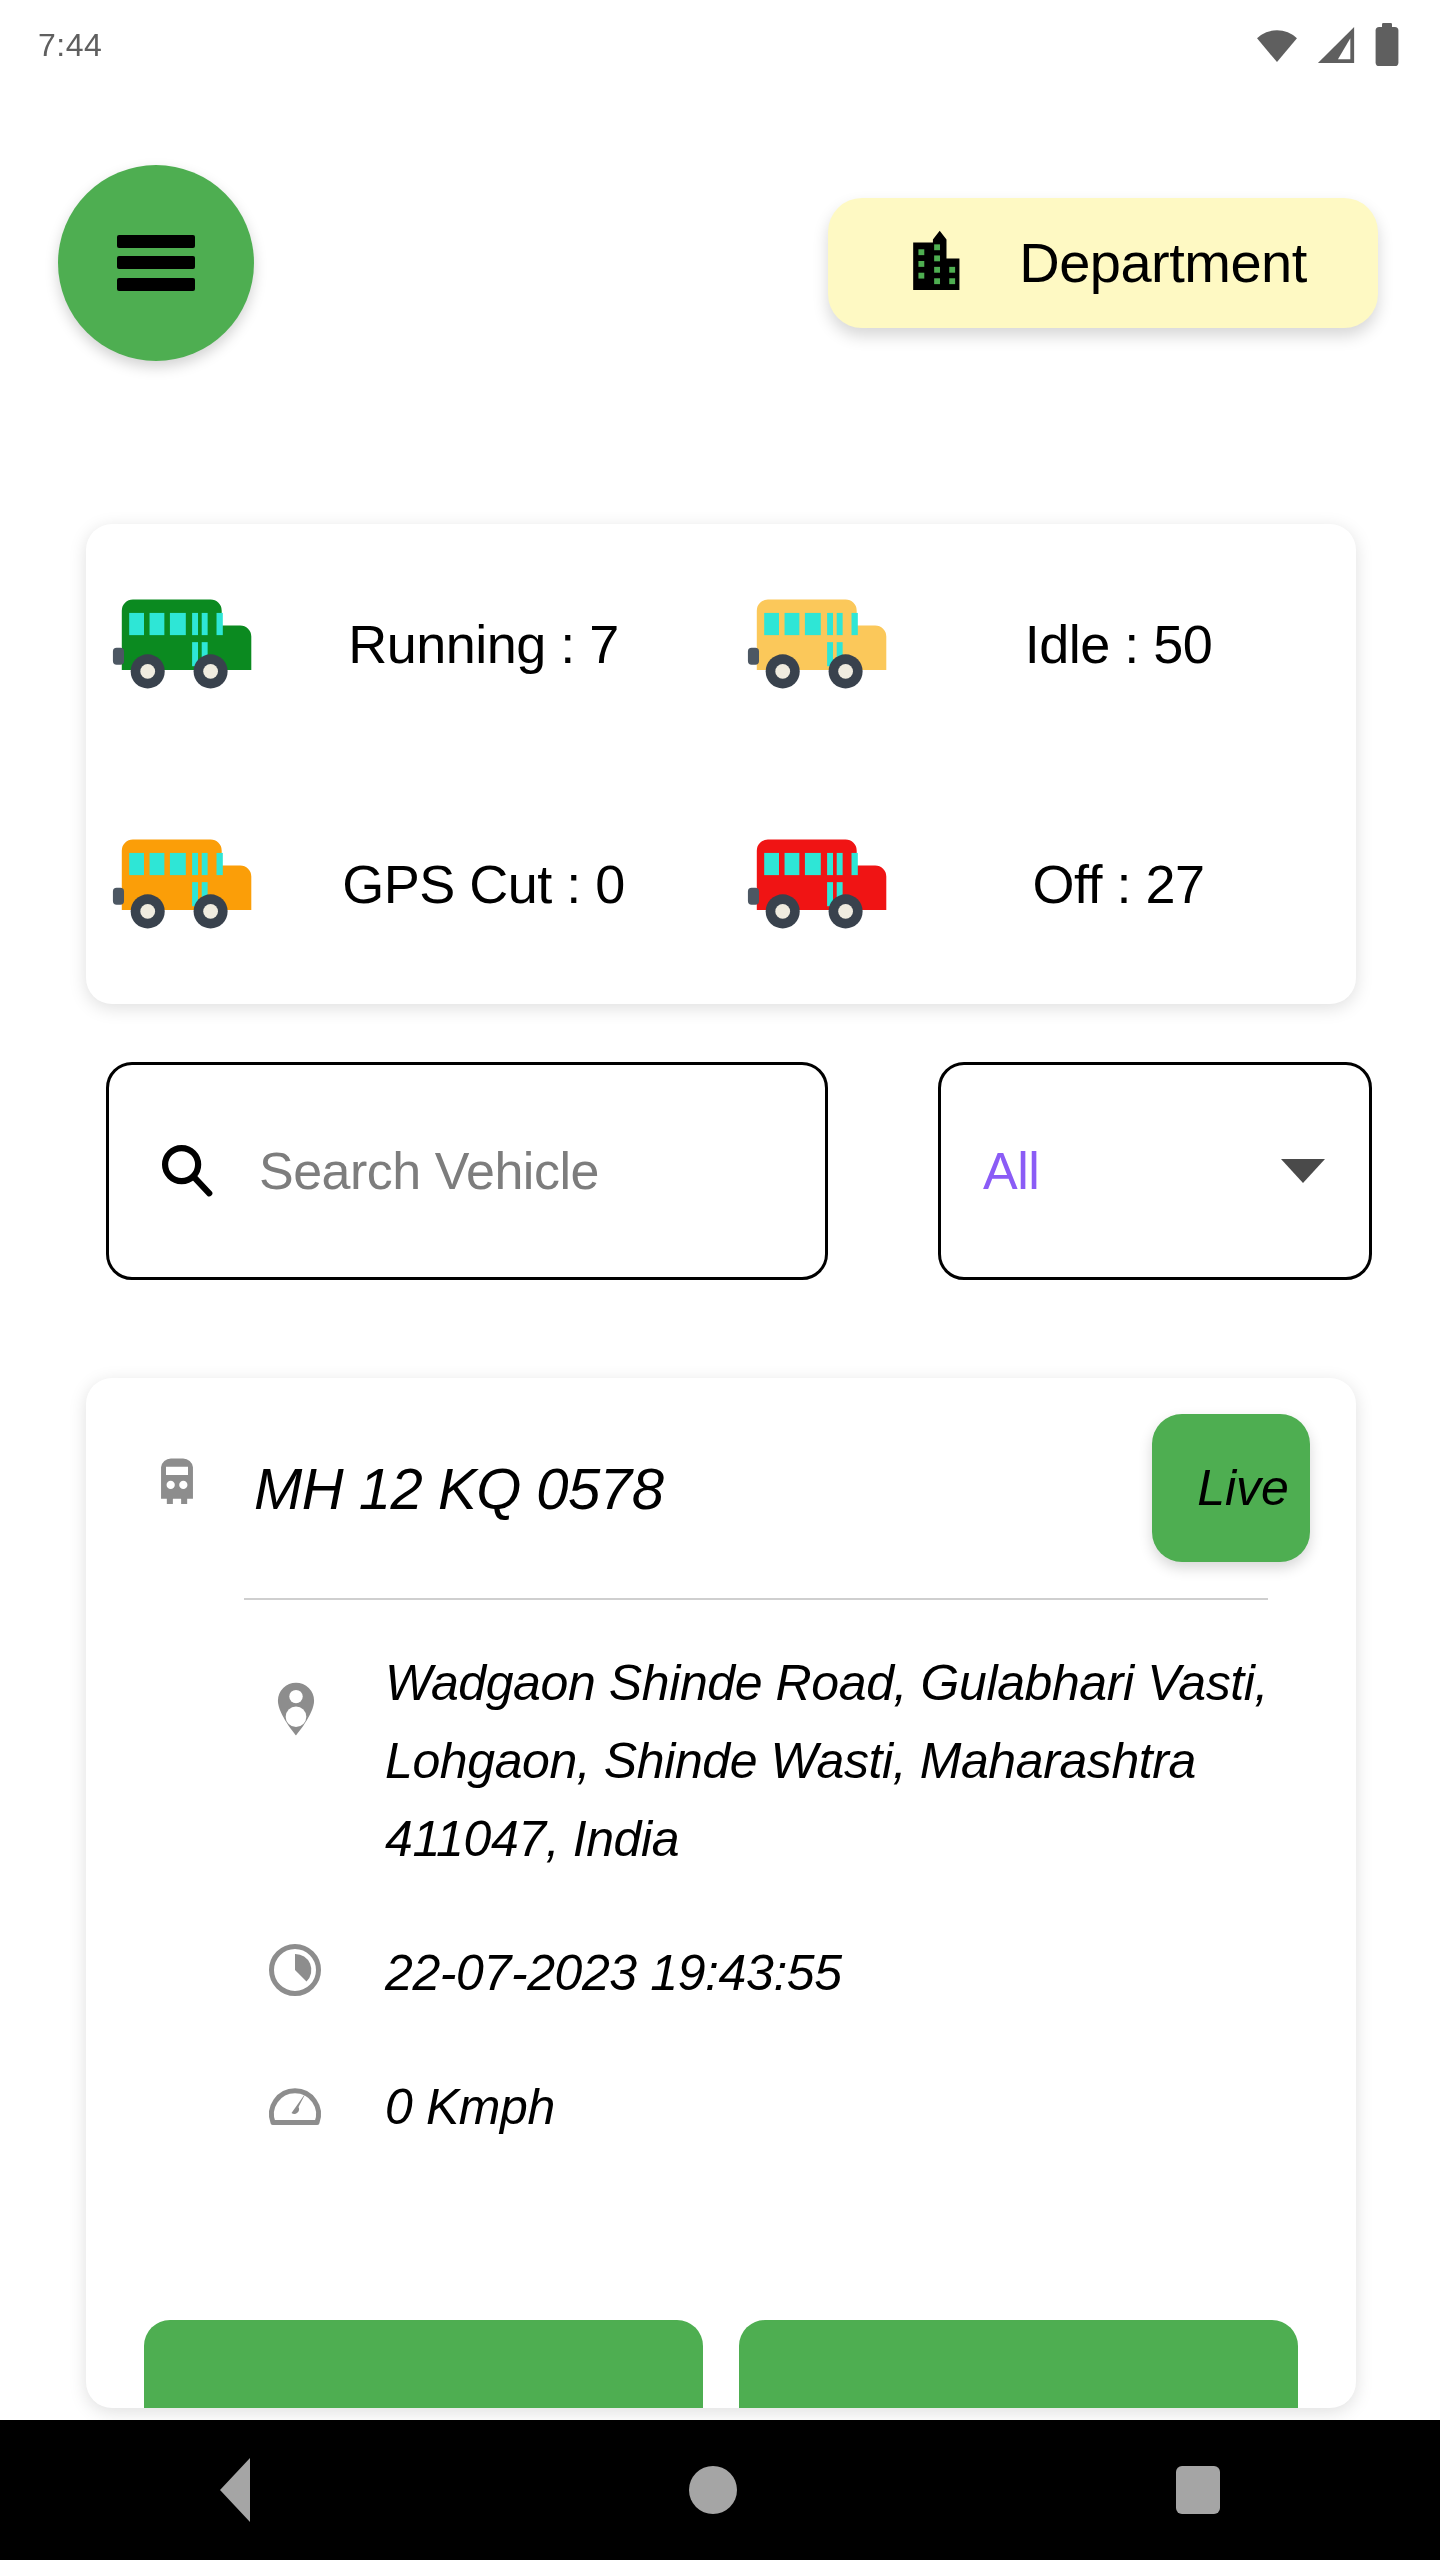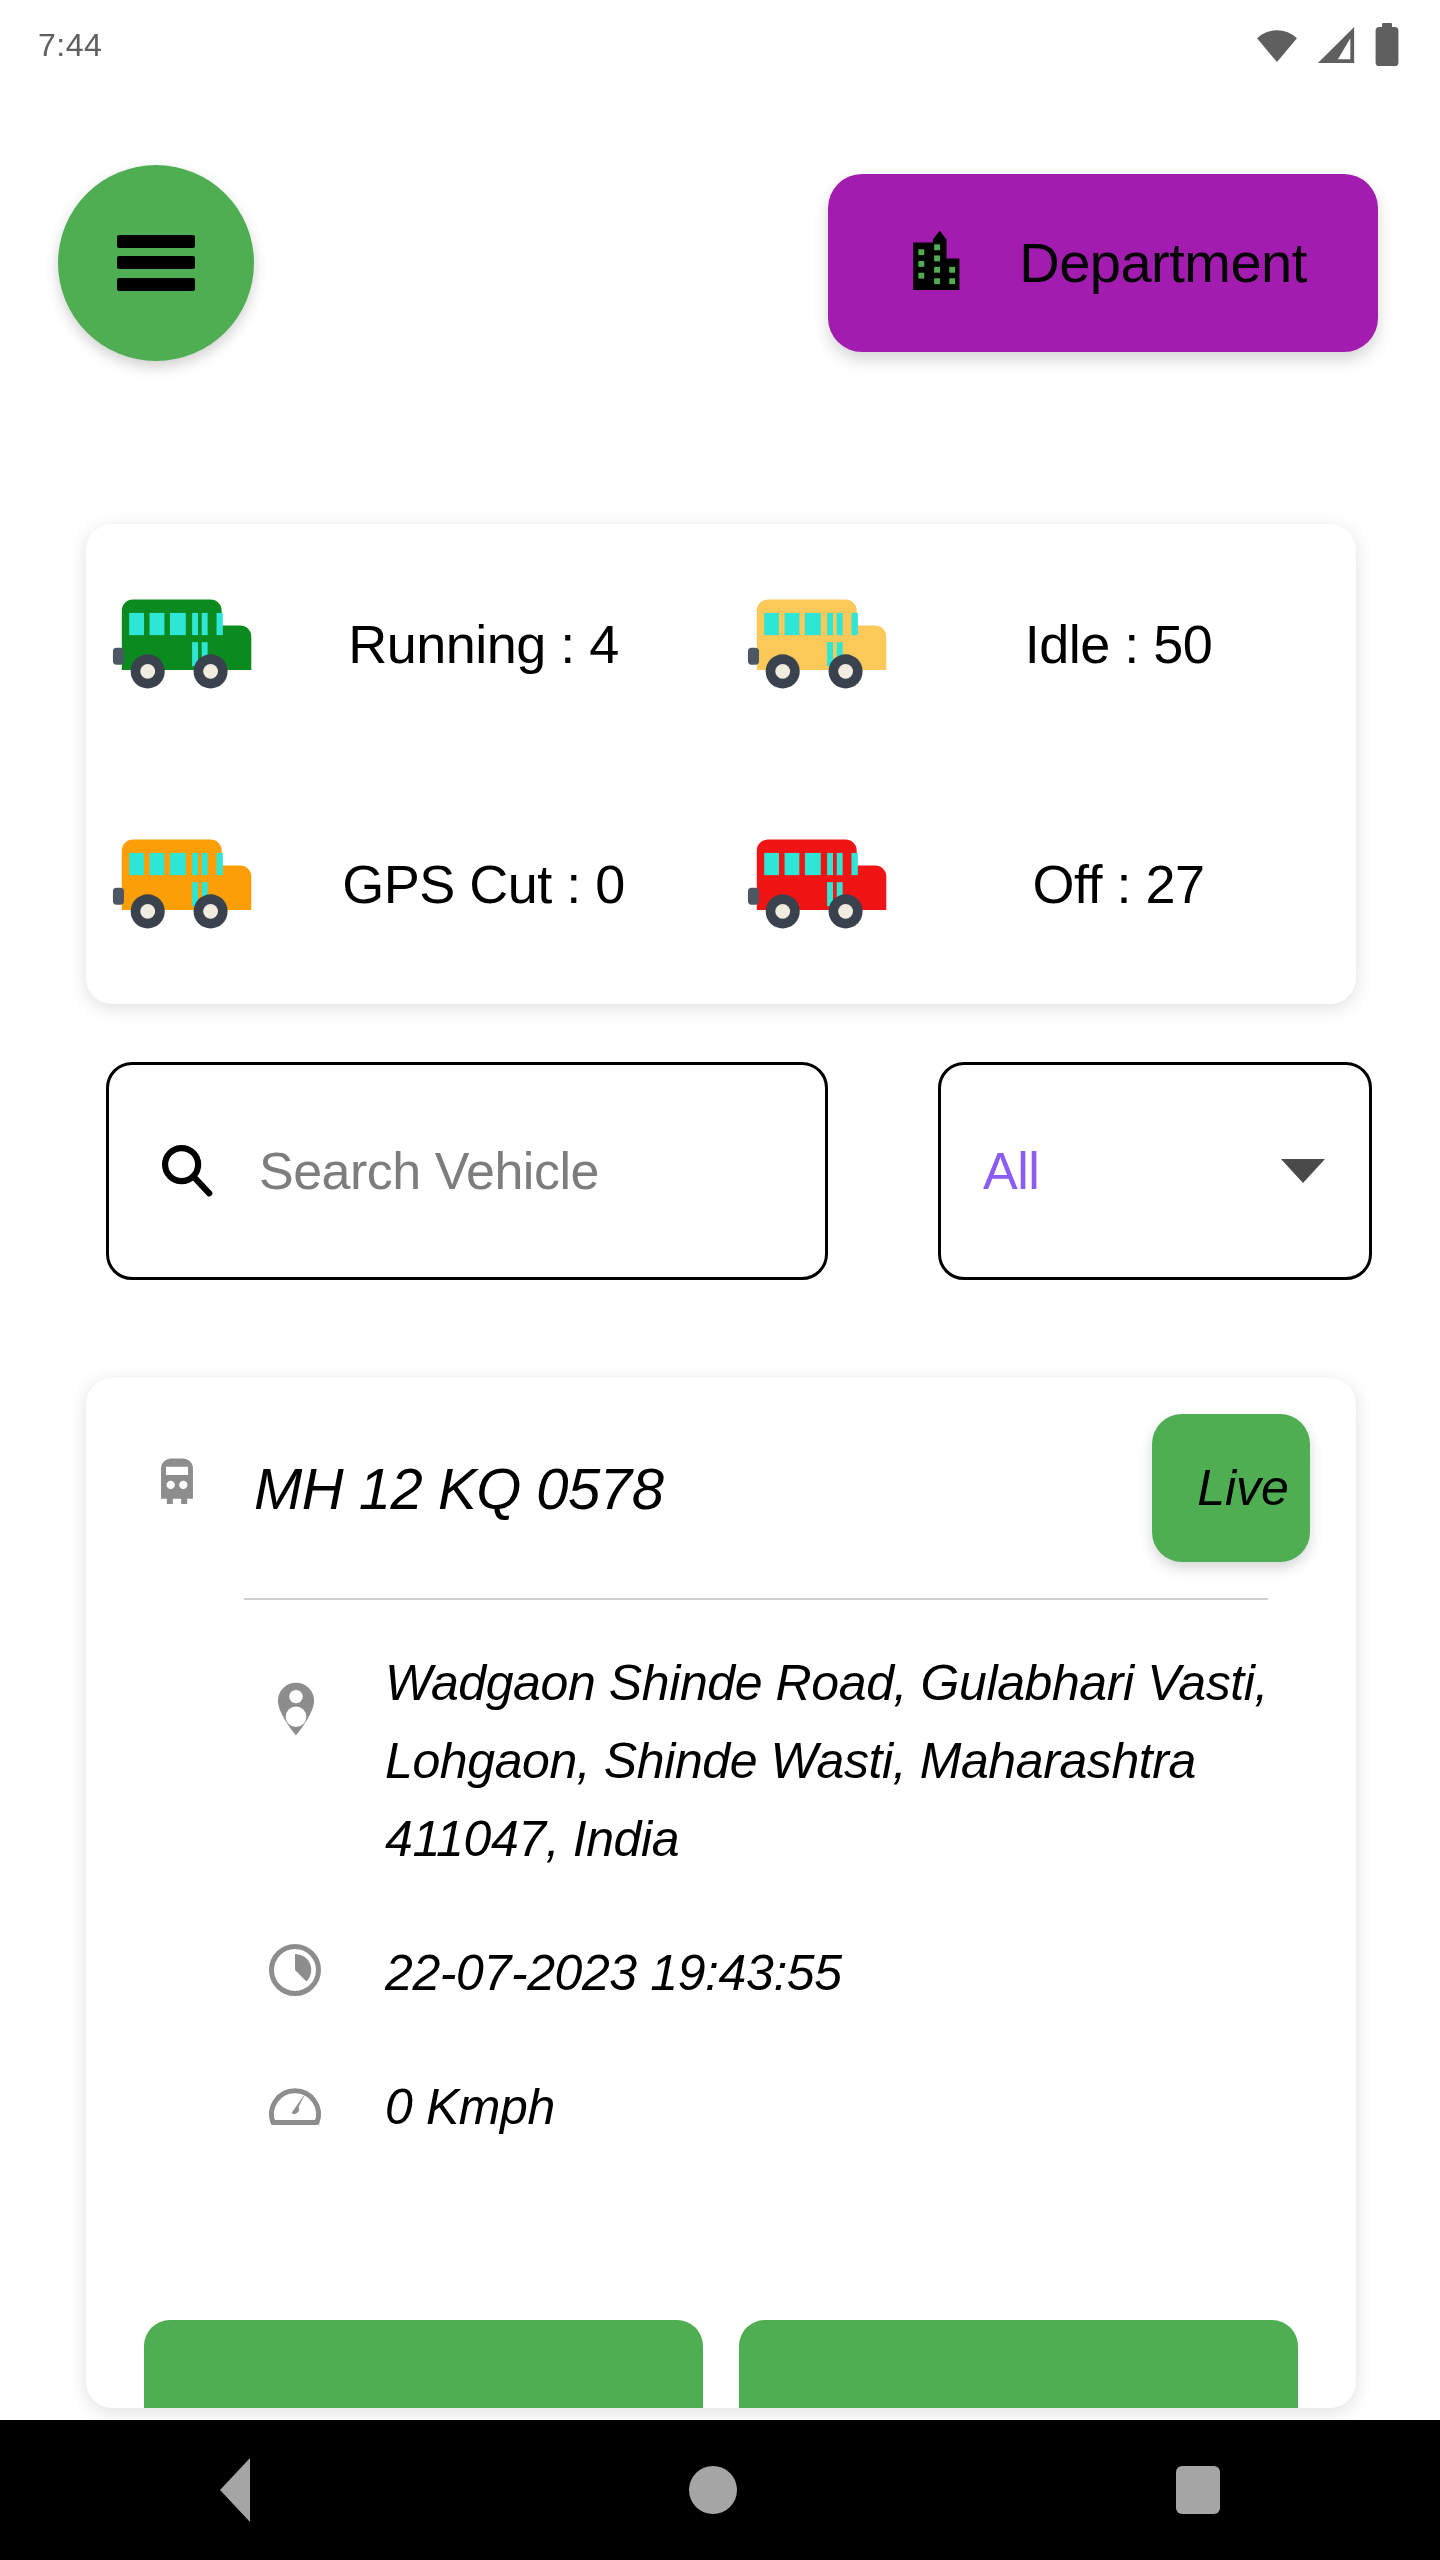--- a/index.html
+++ b/index.html
@@ -72,24 +72,24 @@
     justify-content: space-between;
   }
   .hamburger span {
     display: block;
     height: 13px;
     width: 100%;
     background: #000;
     border-radius: 2px;
   }
   .dept-btn {
-    height: 178px;
+    height: 130px;
     min-width: 550px;
     border-radius: 34px;
-    background: #a21caf;
+    background: #fef9c3;
     display: flex;
     align-items: center;
     justify-content: center;
     gap: 46px;
     padding: 0 52px;
     box-shadow: 0 8px 16px rgba(0,0,0,0.16);
     cursor: pointer;
   }
   .dept-btn .label {
     font-size: 56px;
@@ -373,21 +373,21 @@
             <rect x="23" y="14.5" width="1.6" height="6.5" fill="#2ee6d6"></rect>
             <rect x="25.6" y="14.5" width="1.6" height="6.5" fill="#2ee6d6"></rect>
             <rect x="29.6" y="6.6" width="1.7" height="6" fill="#2ee6d6"></rect>
             <rect x="1.6" y="16" width="3" height="4.6" rx="1" fill="#4c5763"></rect>
             <circle cx="11" cy="22.4" r="4.6" fill="#39424d"></circle>
               <circle cx="11" cy="22.4" r="2" fill="#f0ece0"></circle>
             <circle cx="28" cy="22.4" r="4.6" fill="#39424d"></circle>
               <circle cx="28" cy="22.4" r="2" fill="#f0ece0"></circle>
           </svg>
         </span>
-        <span class="stat-text">Running : 4</span>
+        <span class="stat-text">Running : 7</span>
       </div>
       <div class="stat-cell">
         <span class="bus-ico">
           <svg width="148" height="112" viewBox="0 0 40 30">
             <path d="M4 6 a3 3 0 0 1 3-3 h21 a3 3 0 0 1 3 3 v4 h5 a3 3 0 0 1 3 3 v9 h-35 z" fill="#fbc85a"></path>
             <rect x="6" y="6.6" width="4" height="6" fill="#2ee6d6"></rect>
             <rect x="11.5" y="6.6" width="4" height="6" fill="#2ee6d6"></rect>
             <rect x="17" y="6.6" width="4.3" height="6" fill="#2ee6d6"></rect>
             <rect x="23" y="6.6" width="1.6" height="6" fill="#2ee6d6"></rect>
             <rect x="25.6" y="6.6" width="1.6" height="6" fill="#2ee6d6"></rect>

